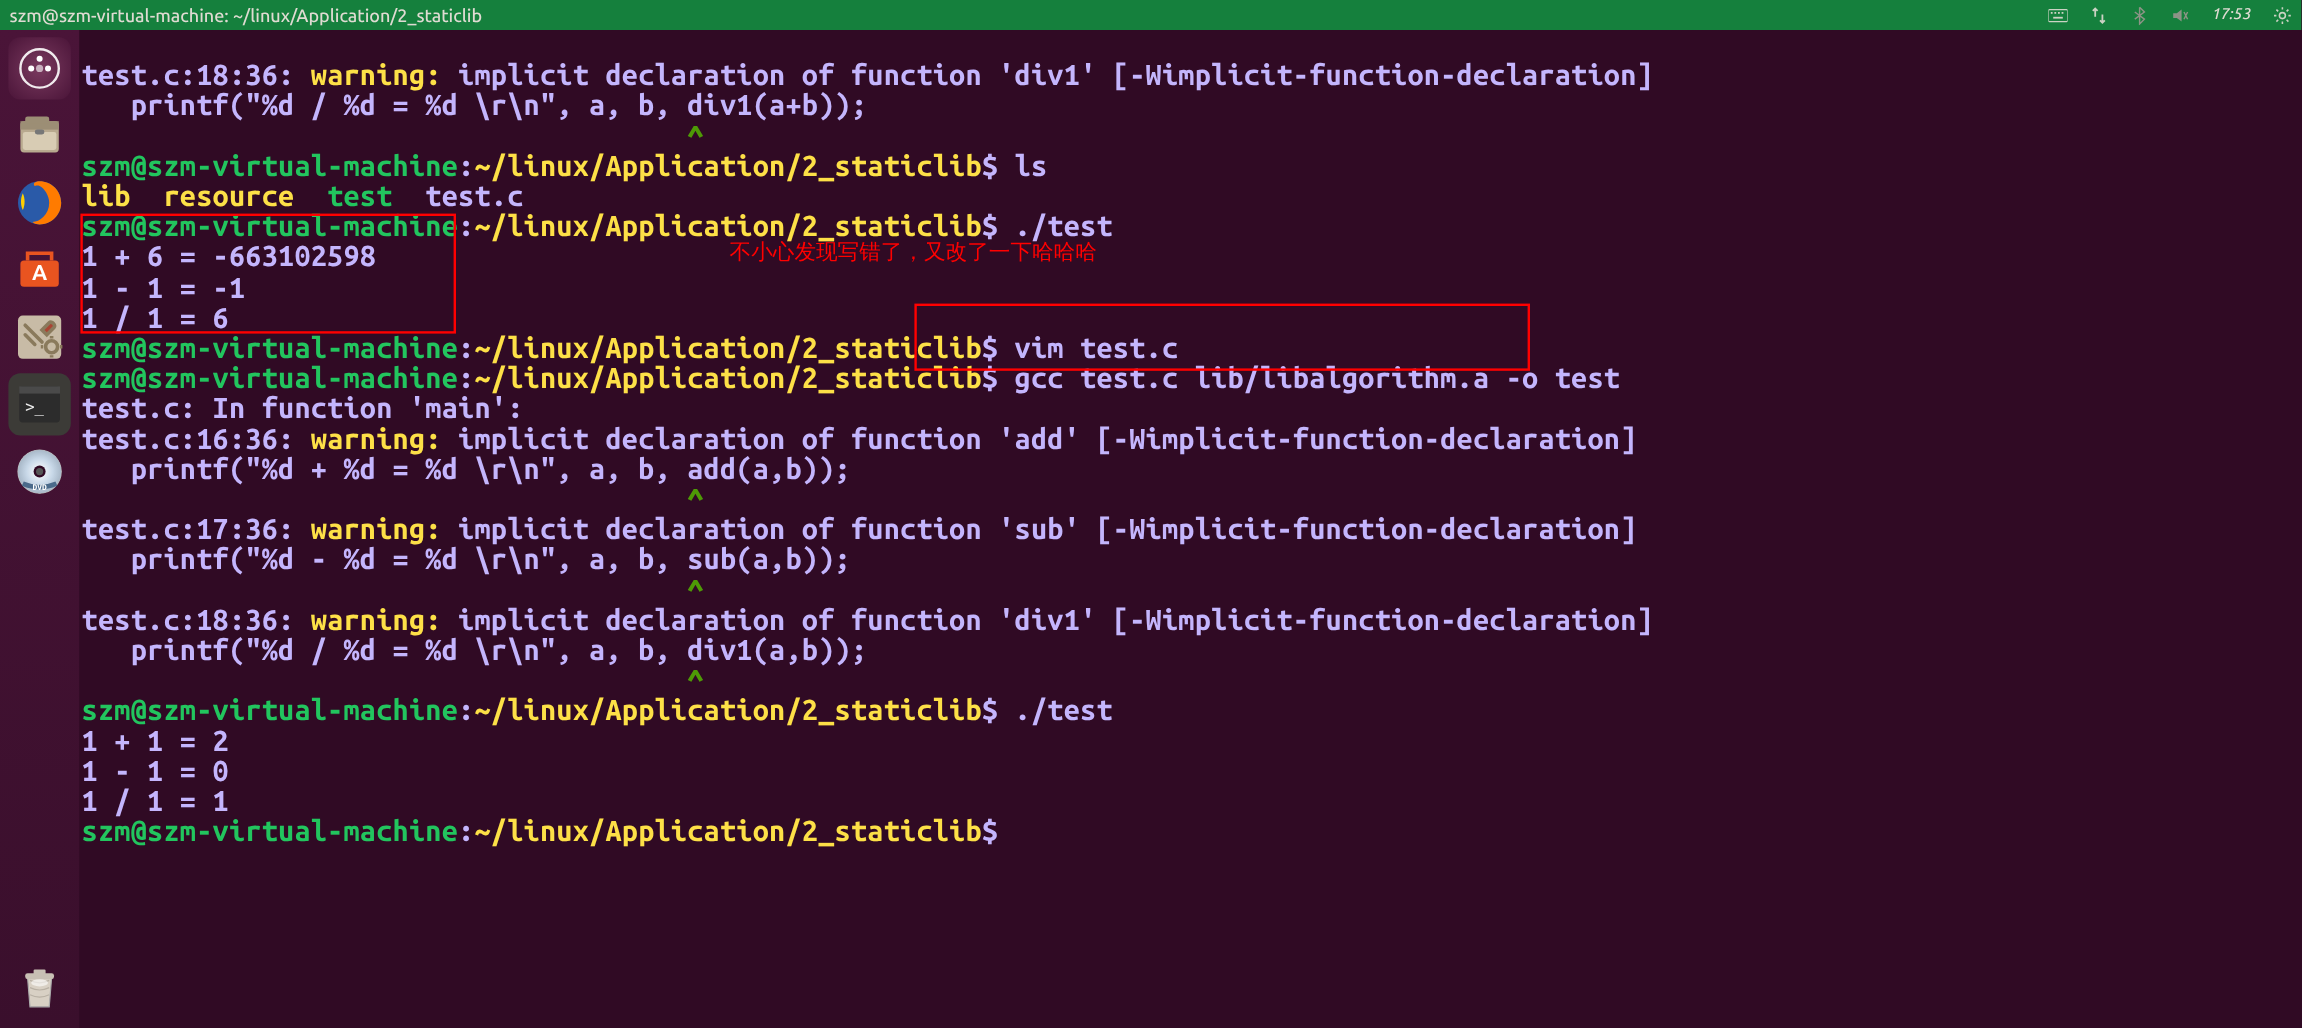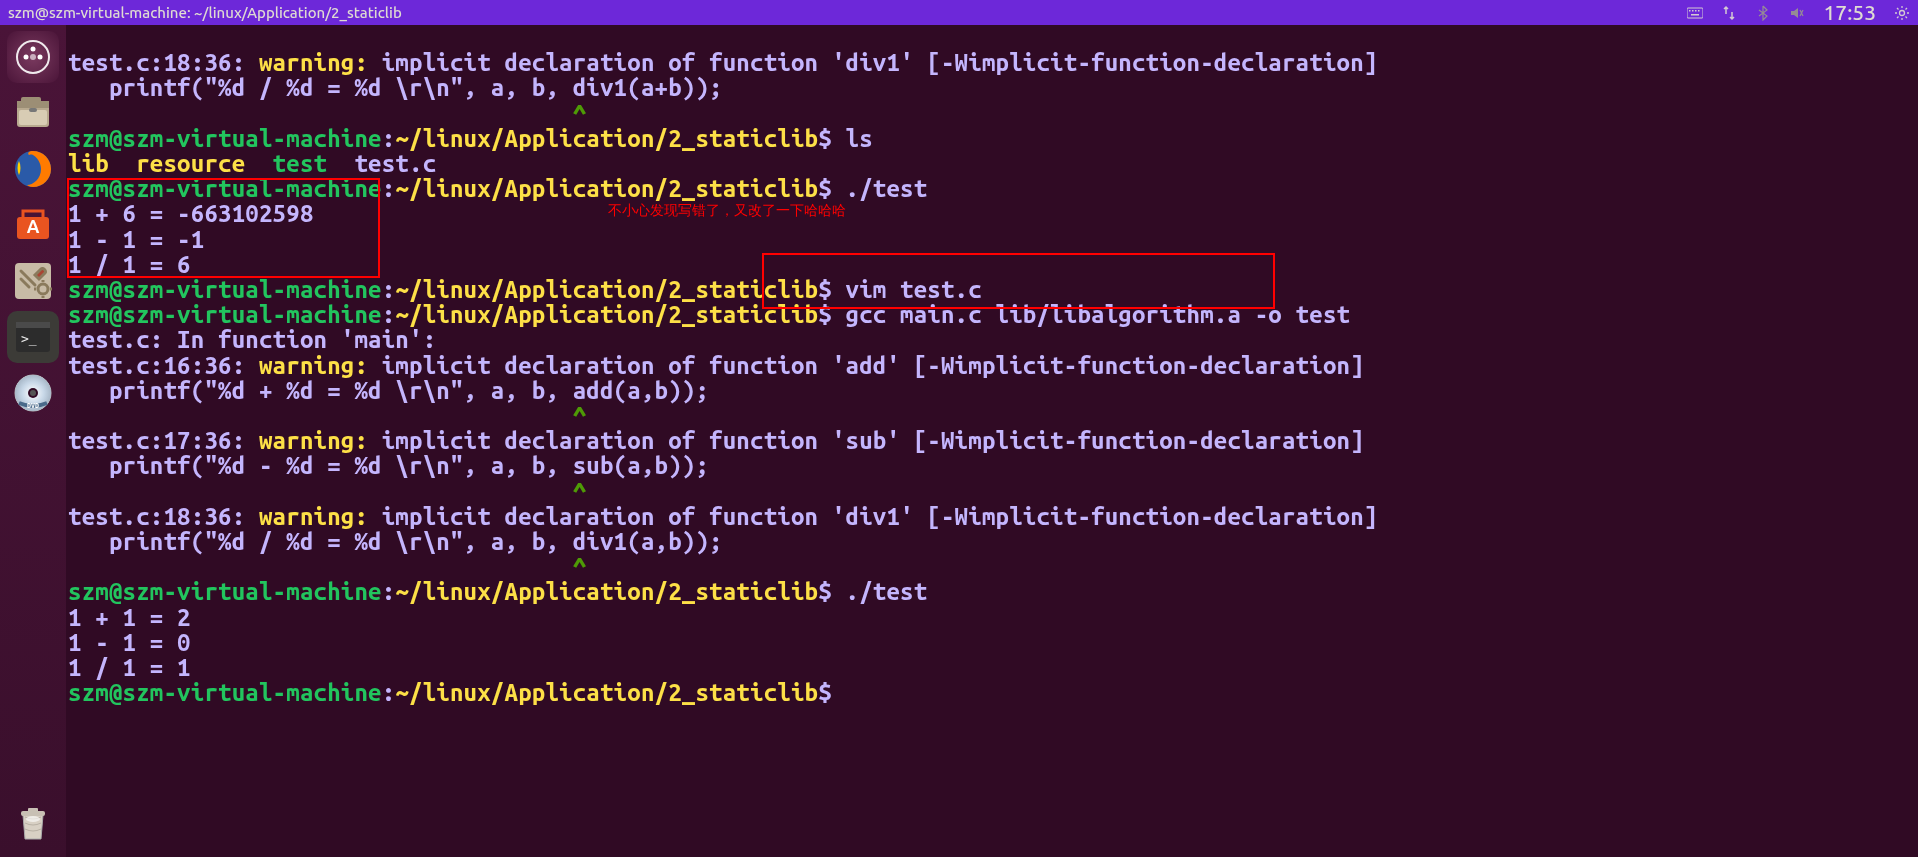--- a/index.html
+++ b/index.html
@@ -8,21 +8,21 @@
   height: 857px;
   background: #300a24;
   font-family: "Ubuntu Mono", "DejaVu Sans Mono", monospace;
   font-size: 24px;
   line-height: 25.2px;
   overflow: hidden;
   position: relative;
 }
 .titlebar {
   height: 25px;
-  background: #6d28d9;
+  background: #15803d;
   color: #dfdbd2;
   font-family: Ubuntu, sans-serif;
   font-size: 15px;
   display: flex;
   align-items: center;
   padding: 0 8px;
   font-weight: 500;
 }
 .titlebar .title { flex: 1; }
 .titlebar .tray { display: flex; gap: 18px; align-items: center; color: #dfdbd2; }
@@ -62,21 +62,21 @@
   font-weight: bold;
   padding: 0 2px;
   letter-spacing: 0.2px;
 }
 .c-green { color: #22c55e; }
 .c-blue  { color: #fde047; }
 .c-lime  { color: #4e9a06; }
 .c-purple{ color: #fde047; }
 .c-white { color: #c4b5fd; }
 .annot-box { position: absolute; border: 2px solid #ff0000; pointer-events: none; }
-.annot-text { position: absolute; color: #ff0000; font-family: "Microsoft YaHei", sans-serif; font-size: 14px; font-weight: normal; pointer-events: none; }
+.annot-text { position: absolute; color: #ff0000; font-family: "Microsoft YaHei", sans-serif; font-size: 18px; font-weight: normal; pointer-events: none; }
 </style>
 </head>
 <body>
 
 <div class="titlebar">
   <span class="title">szm@szm-virtual-machine: ~/linux/Application/2_staticlib</span>
   <div class="tray">
     <span class="tray-icon">
         <svg viewBox="0 0 16 16">
           <rect x="0" y="3" width="16" height="10" rx="1" fill="none" stroke="#dfdbd2" stroke-width="1"></rect>
@@ -96,21 +96,21 @@
         <svg viewBox="0 0 16 16">
           <path d="M8 1 L8 15 L12 11 L4 5 M8 1 L12 5 L4 11" stroke="#9a968e" stroke-width="1.2" fill="none"></path>
         </svg>
       </span>
     <span class="tray-icon">
         <svg viewBox="0 0 16 16">
           <path d="M2 6 L5 6 L9 3 L9 13 L5 10 L2 10 Z" fill="#9a968e"></path>
           <path d="M11 5 L14 11 M14 5 L11 11" stroke="#9a968e" stroke-width="1.2"></path>
         </svg>
       </span>
-    <span style="font-size:21px;">17:53</span>
+    <span style="font-size:13px;font-style:italic;">17:53</span>
     <span class="tray-icon">
         <svg viewBox="0 0 16 16">
           <circle cx="8" cy="8" r="2.5" fill="none" stroke="#dfdbd2" stroke-width="1.3"></circle>
           <path d="M8 3 L8 1 M8 15 L8 13 M3 8 L1 8 M15 8 L13 8 M4.5 4.5 L3 3 M11.5 11.5 L13 13 M11.5 4.5 L13 3 M4.5 11.5 L3 13" stroke="#dfdbd2" stroke-width="1.3"></path>
         </svg>
       </span>
   </div>
 </div>
 
 <div class="launcher">
@@ -194,21 +194,21 @@
 <span class="c-white">test.c:18:36:</span><span class="c-purple"> warning: </span><span class="c-white">implicit declaration of function '</span><span class="c-white">div1</span><span class="c-white">' [-Wimplicit-function-declaration]</span>
 <span class="c-white">   printf("%d / %d = %d \r\n", a, b, div1(a+b));</span>
 <span class="c-lime">                                     ^</span>
 <span class="c-green">szm@szm-virtual-machine</span><span class="c-white">:</span><span class="c-blue">~/linux/Application/2_staticlib</span><span class="c-white">$</span><span class="c-white"> ls</span>
 <span class="c-blue">lib</span><span>  </span><span class="c-blue">resource</span><span>  </span><span class="c-green">test</span><span>  </span><span class="c-white">test.c</span>
 <span class="c-green">szm@szm-virtual-machine</span><span class="c-white">:</span><span class="c-blue">~/linux/Application/2_staticlib</span><span class="c-white">$</span><span class="c-white"> ./test</span>
 <span class="c-white">1 + 6 = -663102598</span>
 <span class="c-white">1 - 1 = -1</span>
 <span class="c-white">1 / 1 = 6</span>
 <span class="c-green">szm@szm-virtual-machine</span><span class="c-white">:</span><span class="c-blue">~/linux/Application/2_staticlib</span><span class="c-white">$</span><span class="c-white"> vim test.c</span>
-<span class="c-green">szm@szm-virtual-machine</span><span class="c-white">:</span><span class="c-blue">~/linux/Application/2_staticlib</span><span class="c-white">$</span><span class="c-white"> gcc main.c lib/libalgorithm.a -o test</span>
+<span class="c-green">szm@szm-virtual-machine</span><span class="c-white">:</span><span class="c-blue">~/linux/Application/2_staticlib</span><span class="c-white">$</span><span class="c-white"> gcc test.c lib/libalgorithm.a -o test</span>
 <span class="c-white">test.c:</span><span class="c-white"> In function '</span><span class="c-white">main</span><span class="c-white">':</span>
 <span class="c-white">test.c:16:36:</span><span class="c-purple"> warning: </span><span class="c-white">implicit declaration of function '</span><span class="c-white">add</span><span class="c-white">' [-Wimplicit-function-declaration]</span>
 <span class="c-white">   printf("%d + %d = %d \r\n", a, b, add(a,b));</span>
 <span class="c-lime">                                     ^</span>
 <span class="c-white">test.c:17:36:</span><span class="c-purple"> warning: </span><span class="c-white">implicit declaration of function '</span><span class="c-white">sub</span><span class="c-white">' [-Wimplicit-function-declaration]</span>
 <span class="c-white">   printf("%d - %d = %d \r\n", a, b, sub(a,b));</span>
 <span class="c-lime">                                     ^</span>
 <span class="c-white">test.c:18:36:</span><span class="c-purple"> warning: </span><span class="c-white">implicit declaration of function '</span><span class="c-white">div1</span><span class="c-white">' [-Wimplicit-function-declaration]</span>
 <span class="c-white">   printf("%d / %d = %d \r\n", a, b, div1(a,b));</span>
 <span class="c-lime">                                     ^</span>

